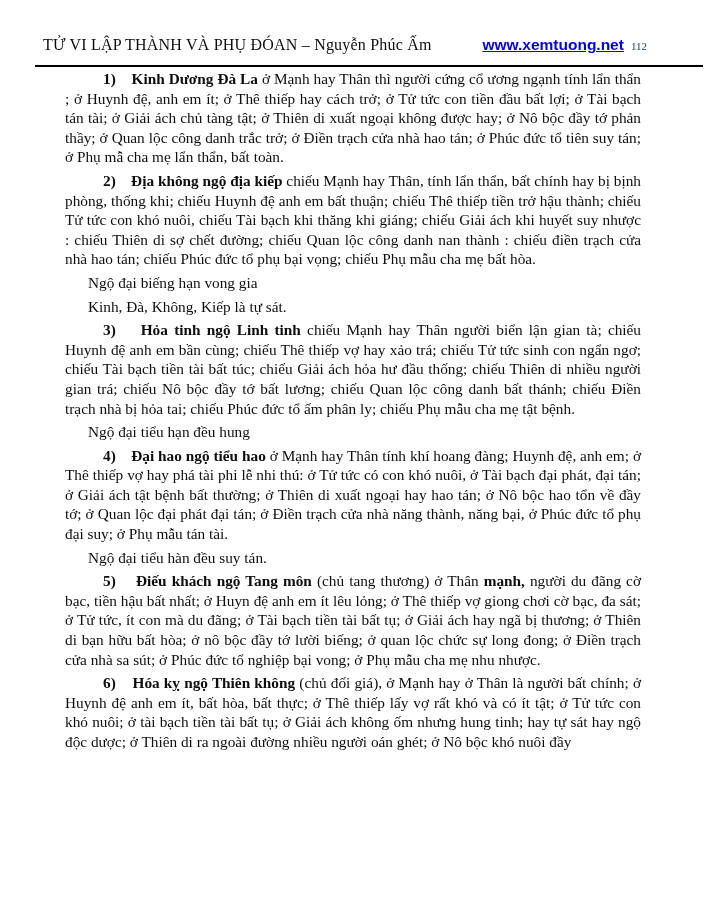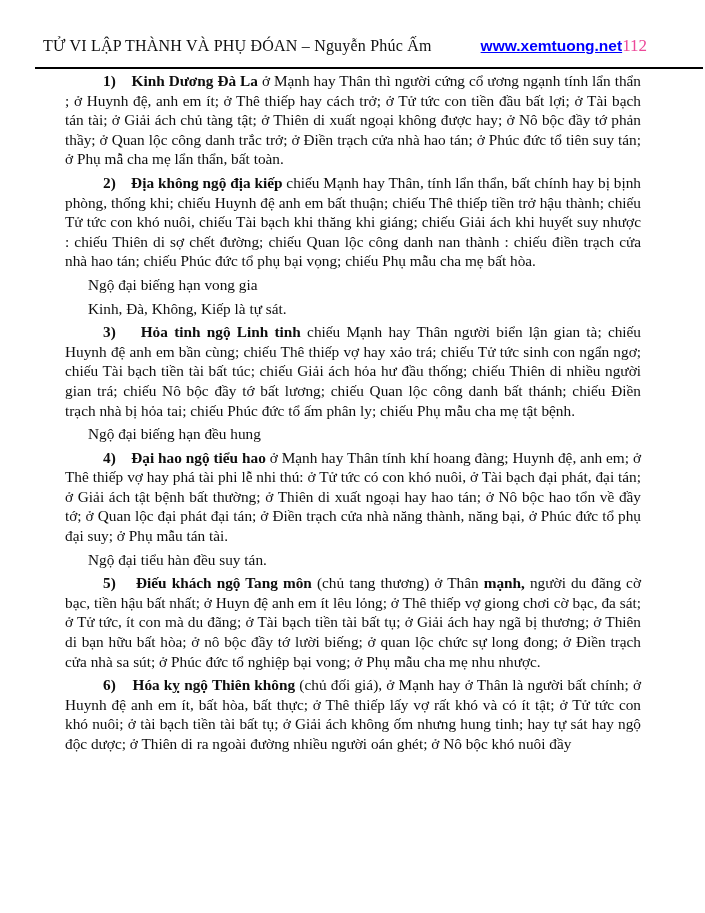--- a/index.html
+++ b/index.html
@@ -6,26 +6,26 @@
   body{
     width:705px;height:913px;background:#ffffff;overflow:hidden;
     font-family:"Liberation Serif", serif;color:#0e0e0e;
   }
   .page{width:705px;height:705px;position:relative;}
   .header{
     display:flex;align-items:baseline;
     padding:36px 58px 0 43px;
   }
   .header-title{font-size:16px;white-space:nowrap;letter-spacing:.2px;}
-  .header-right{margin-left:auto;display:flex;align-items:baseline;}
+  .header-right{margin-left:auto;display:flex;align-items:baseline;gap:7px;}
   .site-link{
     font-family:"Liberation Sans", sans-serif;
     font-weight:bold;font-size:15.5px;text-decoration:underline;cursor:pointer;
   }
-  .page-number{font-size:17px;color:#ec4899;}
+  .page-number{font-size:11px;color:#0c4a6e;}
   .rule{height:2px;background:#000;margin:11px 2px 0 35px;}
   .content{
     padding:0 64px 0 65px;
     font-size:15.3px;line-height:19.6px;text-align:justify;
   }
   .content p{margin:0 0 4px 0;}
   p.numbered{text-indent:38px;margin-top:2px;}
   p.note{margin-left:23px;margin-top:2px;}
   b{font-weight:bold;}
 </style>
@@ -40,19 +40,19 @@
       <span class="page-number">112</span>
     </span>
   </div>
   <div class="rule"></div>
   <div class="content">
       <p class="numbered"><b>1)&nbsp;&nbsp;&nbsp; </b><b>Kinh Dương Đà La</b><span> ở Mạnh hay Thân thì người cứng cổ ương ngạnh tính lẩn thẩn ; ở Huynh đệ, anh em ít; ở Thê thiếp hay cách trở; ở Tử tức con tiền đầu bất lợi; ở Tài bạch tán tài; ở Giải ách chủ tàng tật; ở Thiên di xuất ngoại không được hay; ở Nô bộc đầy tớ phản thầy; ở Quan lộc công danh trắc trở; ở Điền trạch cửa nhà hao tán; ở Phúc đức tổ tiên suy tán; ở Phụ mẫ cha mẹ lẩn thẩn, bất toàn.</span></p>
       <p class="numbered"><b>2)&nbsp;&nbsp;&nbsp; </b><b>Địa không ngộ địa kiếp</b><span> chiếu Mạnh hay Thân, tính lẩn thẩn, bất chính hay bị bịnh phòng, thống khi; chiếu Huynh đệ anh em bất thuận; chiếu Thê thiếp tiền trở hậu thành; chiếu Tử tức con khó nuôi, chiếu Tài bạch khi thăng khi giáng; chiếu Giải ách khi huyết suy nhược : chiếu Thiên di sợ chết đường; chiếu Quan lộc công danh nan thành : chiếu điền trạch cửa nhà hao tán; chiếu Phúc đức tổ phụ bại vọng; chiếu Phụ mẫu cha mẹ bất hòa.</span></p>
       <p class="note"><span>Ngộ đại biếng hạn vong gia</span></p>
       <p class="note"><span>Kinh, Đà, Không, Kiếp là tự sát.</span></p>
       <p class="numbered"><b>3)&nbsp;&nbsp;&nbsp; </b><b>Hỏa tinh ngộ Linh tinh</b><span> chiếu Mạnh hay Thân người biển lận gian tà; chiếu Huynh đệ anh em bần cùng; chiếu Thê thiếp vợ hay xảo trá; chiếu Tử tức sinh con ngẩn ngơ; chiếu Tài bạch tiền tài bất túc; chiếu Giải ách hỏa hư đầu thống; chiếu Thiên di nhiều người gian trá; chiếu Nô bộc đầy tớ bất lương; chiếu Quan lộc công danh bất thánh; chiếu Điền trạch nhà bị hỏa tai; chiếu Phúc đức tổ ấm phân ly; chiếu Phụ mẫu cha mẹ tật bệnh.</span></p>
-      <p class="note"><span>Ngộ đại biếng hạn đều hung</span></p>
+      <p class="note"><span>Ngộ đại tiểu hạn đều hung</span></p>
       <p class="numbered"><b>4)&nbsp;&nbsp;&nbsp; </b><b>Đại hao ngộ tiểu hao</b><span> ở Mạnh hay Thân tính khí hoang đàng; Huynh đệ, anh em; ở Thê thiếp vợ hay phá tài phi lễ nhi thú: ở Tử tức có con khó nuôi, ở Tài bạch đại phát, đại tán; ở Giải ách tật bệnh bất thường; ở Thiên di xuất ngoại hay hao tán; ở Nô bộc hao tổn về đầy tớ; ở Quan lộc đại phát đại tán; ở Điền trạch cửa nhà năng thành, năng bại, ở Phúc đức tổ phụ đại suy; ở Phụ mẫu tán tài.</span></p>
       <p class="note"><span>Ngộ đại tiểu hàn đều suy tán.</span></p>
       <p class="numbered"><b>5)&nbsp;&nbsp;&nbsp; </b><b>Điếu khách ngộ Tang môn</b><span> (chủ tang thương) ở Thân </span><b>mạnh,</b><span> người du đãng cờ bạc, tiền hậu bất nhất; ở Huyn đệ anh em ít lêu lỏng; ở Thê thiếp vợ giong chơi cờ bạc, đa sát; ở Tử tức, ít con mà du đãng; ở Tài bạch tiền tài bất tụ; ở Giải ách hay ngã bị thương; ở Thiên di bạn hữu bất hòa; ở nô bộc đầy tớ lười biếng; ở quan lộc chức sự long đong; ở Điền trạch cửa nhà sa sút; ở Phúc đức tổ nghiệp bại vong; ở Phụ mẫu cha mẹ nhu nhược.</span></p>
       <p class="numbered"><b>6)&nbsp;&nbsp;&nbsp; </b><b>Hóa kỵ ngộ Thiên không</b><span> (chủ đối giá), ở Mạnh hay ở Thân là người bất chính; ở Huynh đệ anh em ít, bất hòa, bất thực; ở Thê thiếp lấy vợ rất khó và có ít tật; ở Tử tức con khó nuôi; ở tài bạch tiền tài bất tụ; ở Giải ách không ốm nhưng hung tinh; hay tự sát hay ngộ độc dược; ở Thiên di ra ngoài đường nhiều người oán ghét; ở Nô bộc khó nuôi đầy</span></p>
     </div>
 </div>
 
 </body></html>

